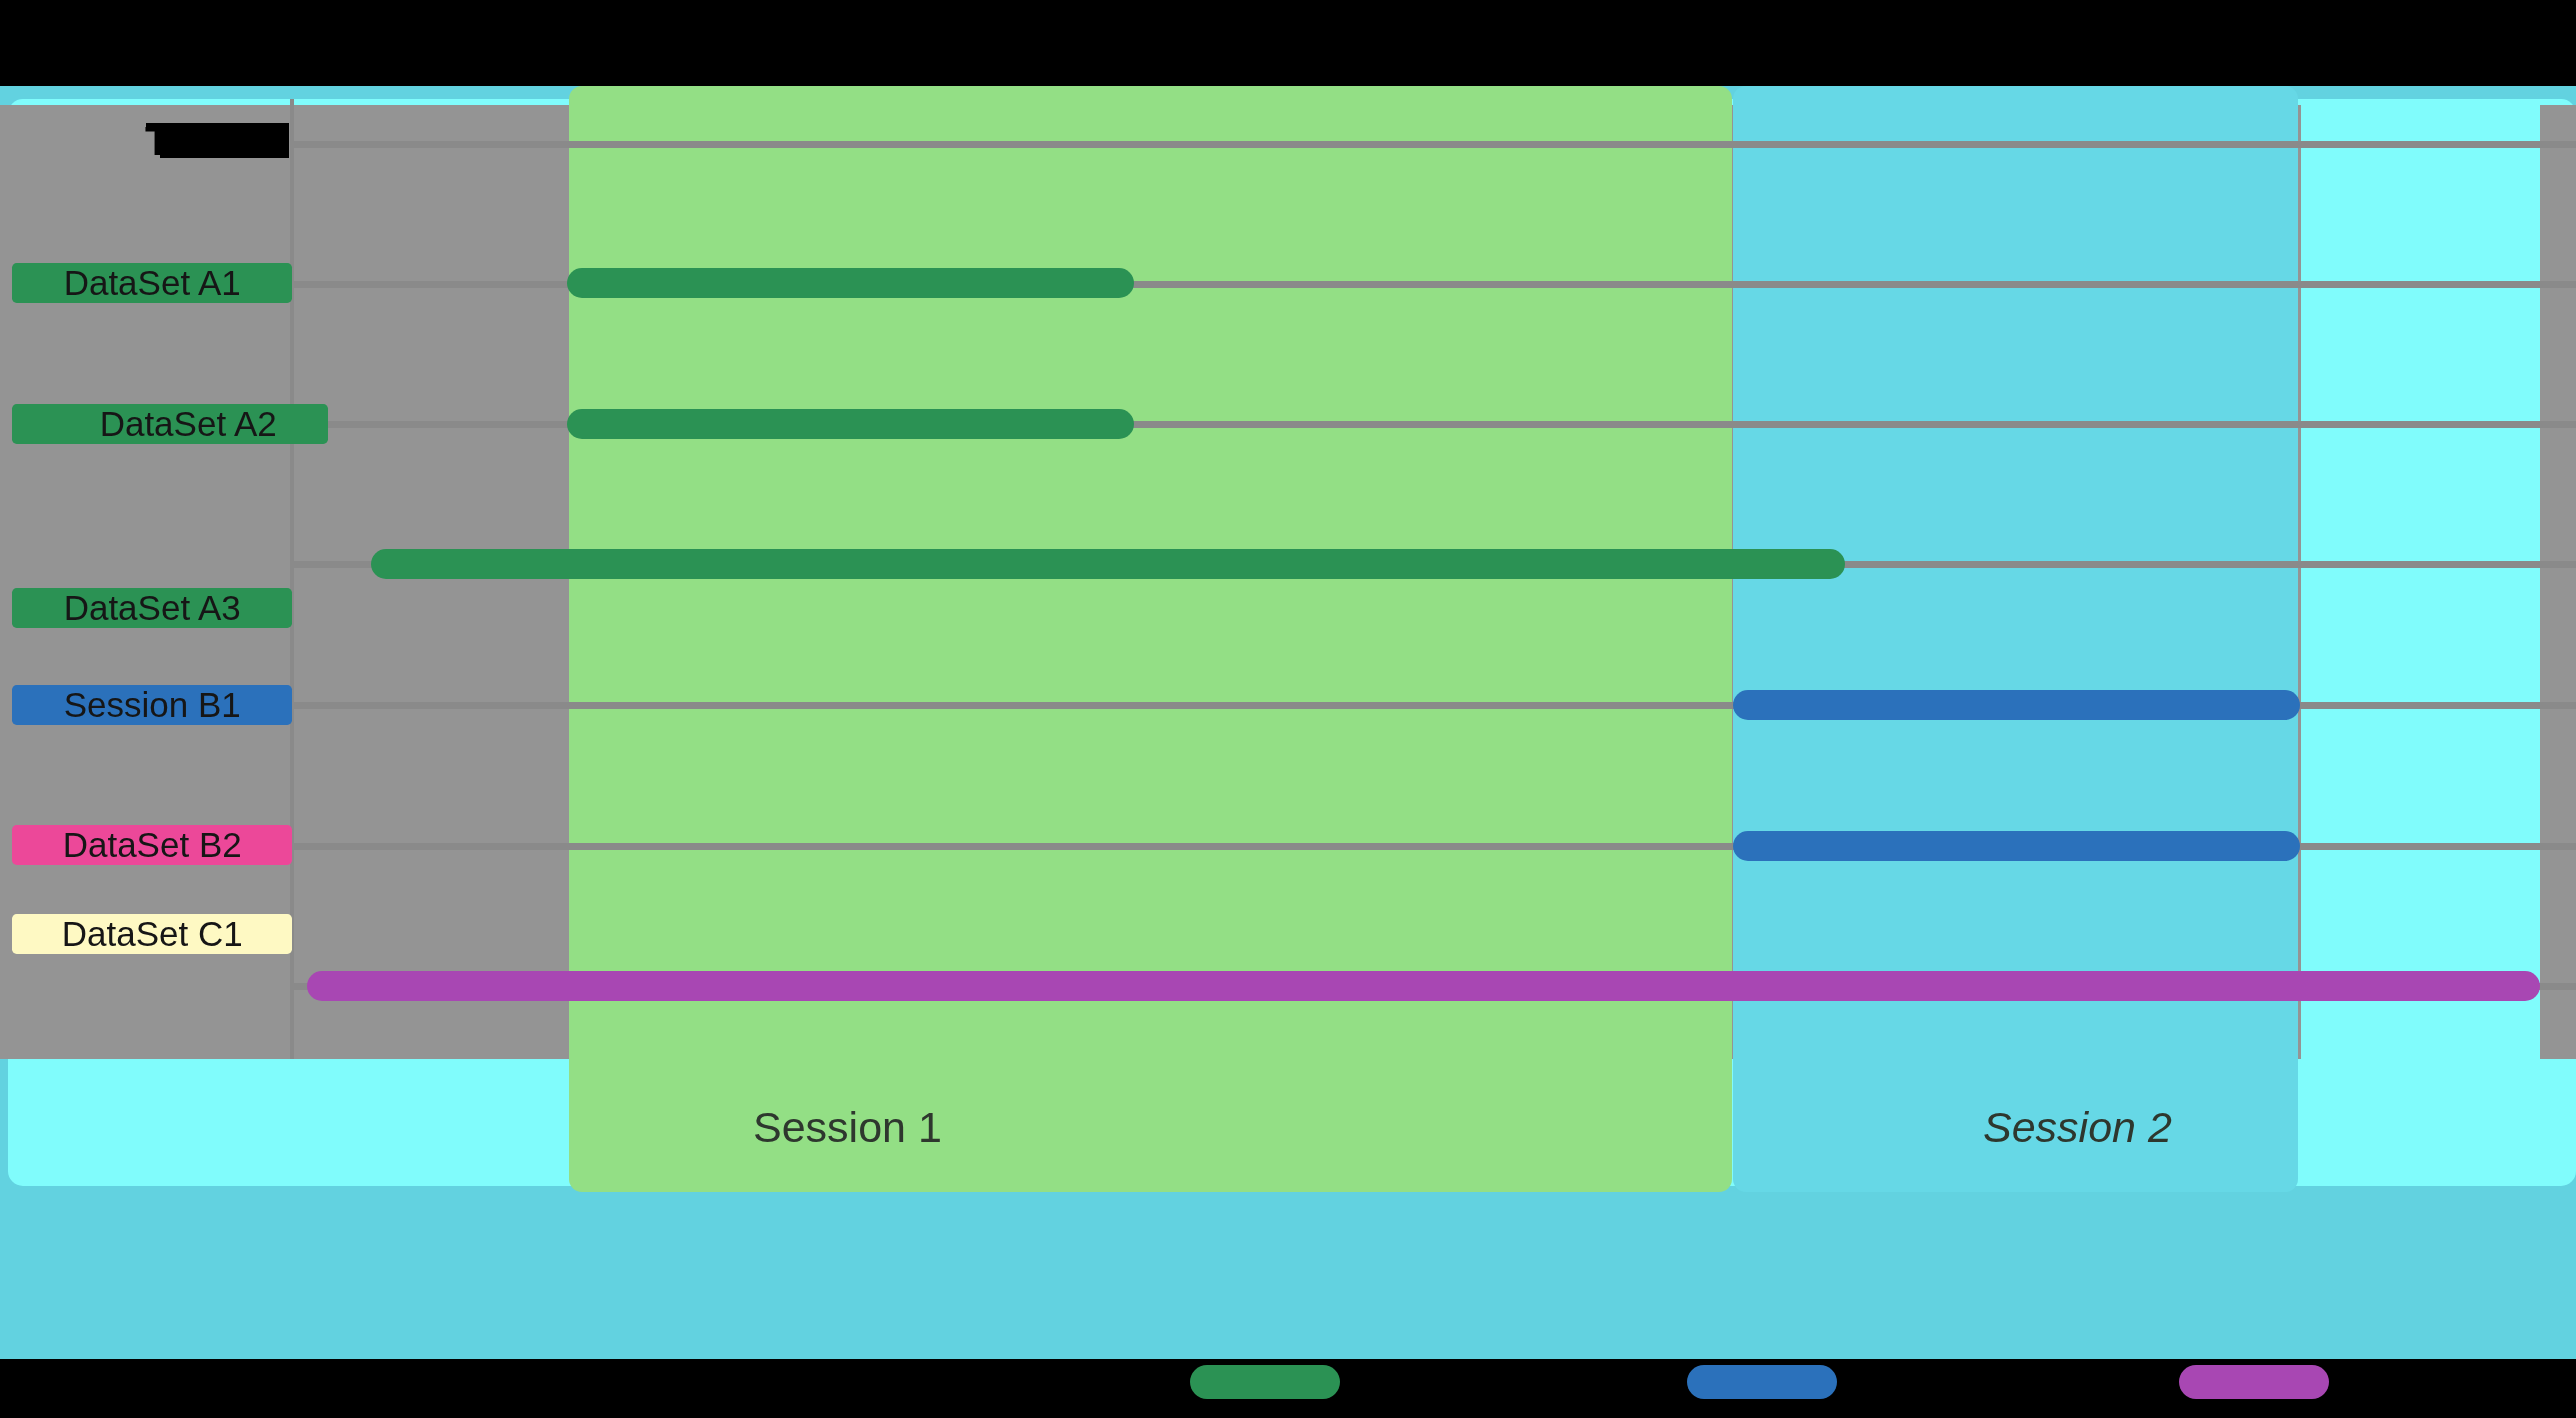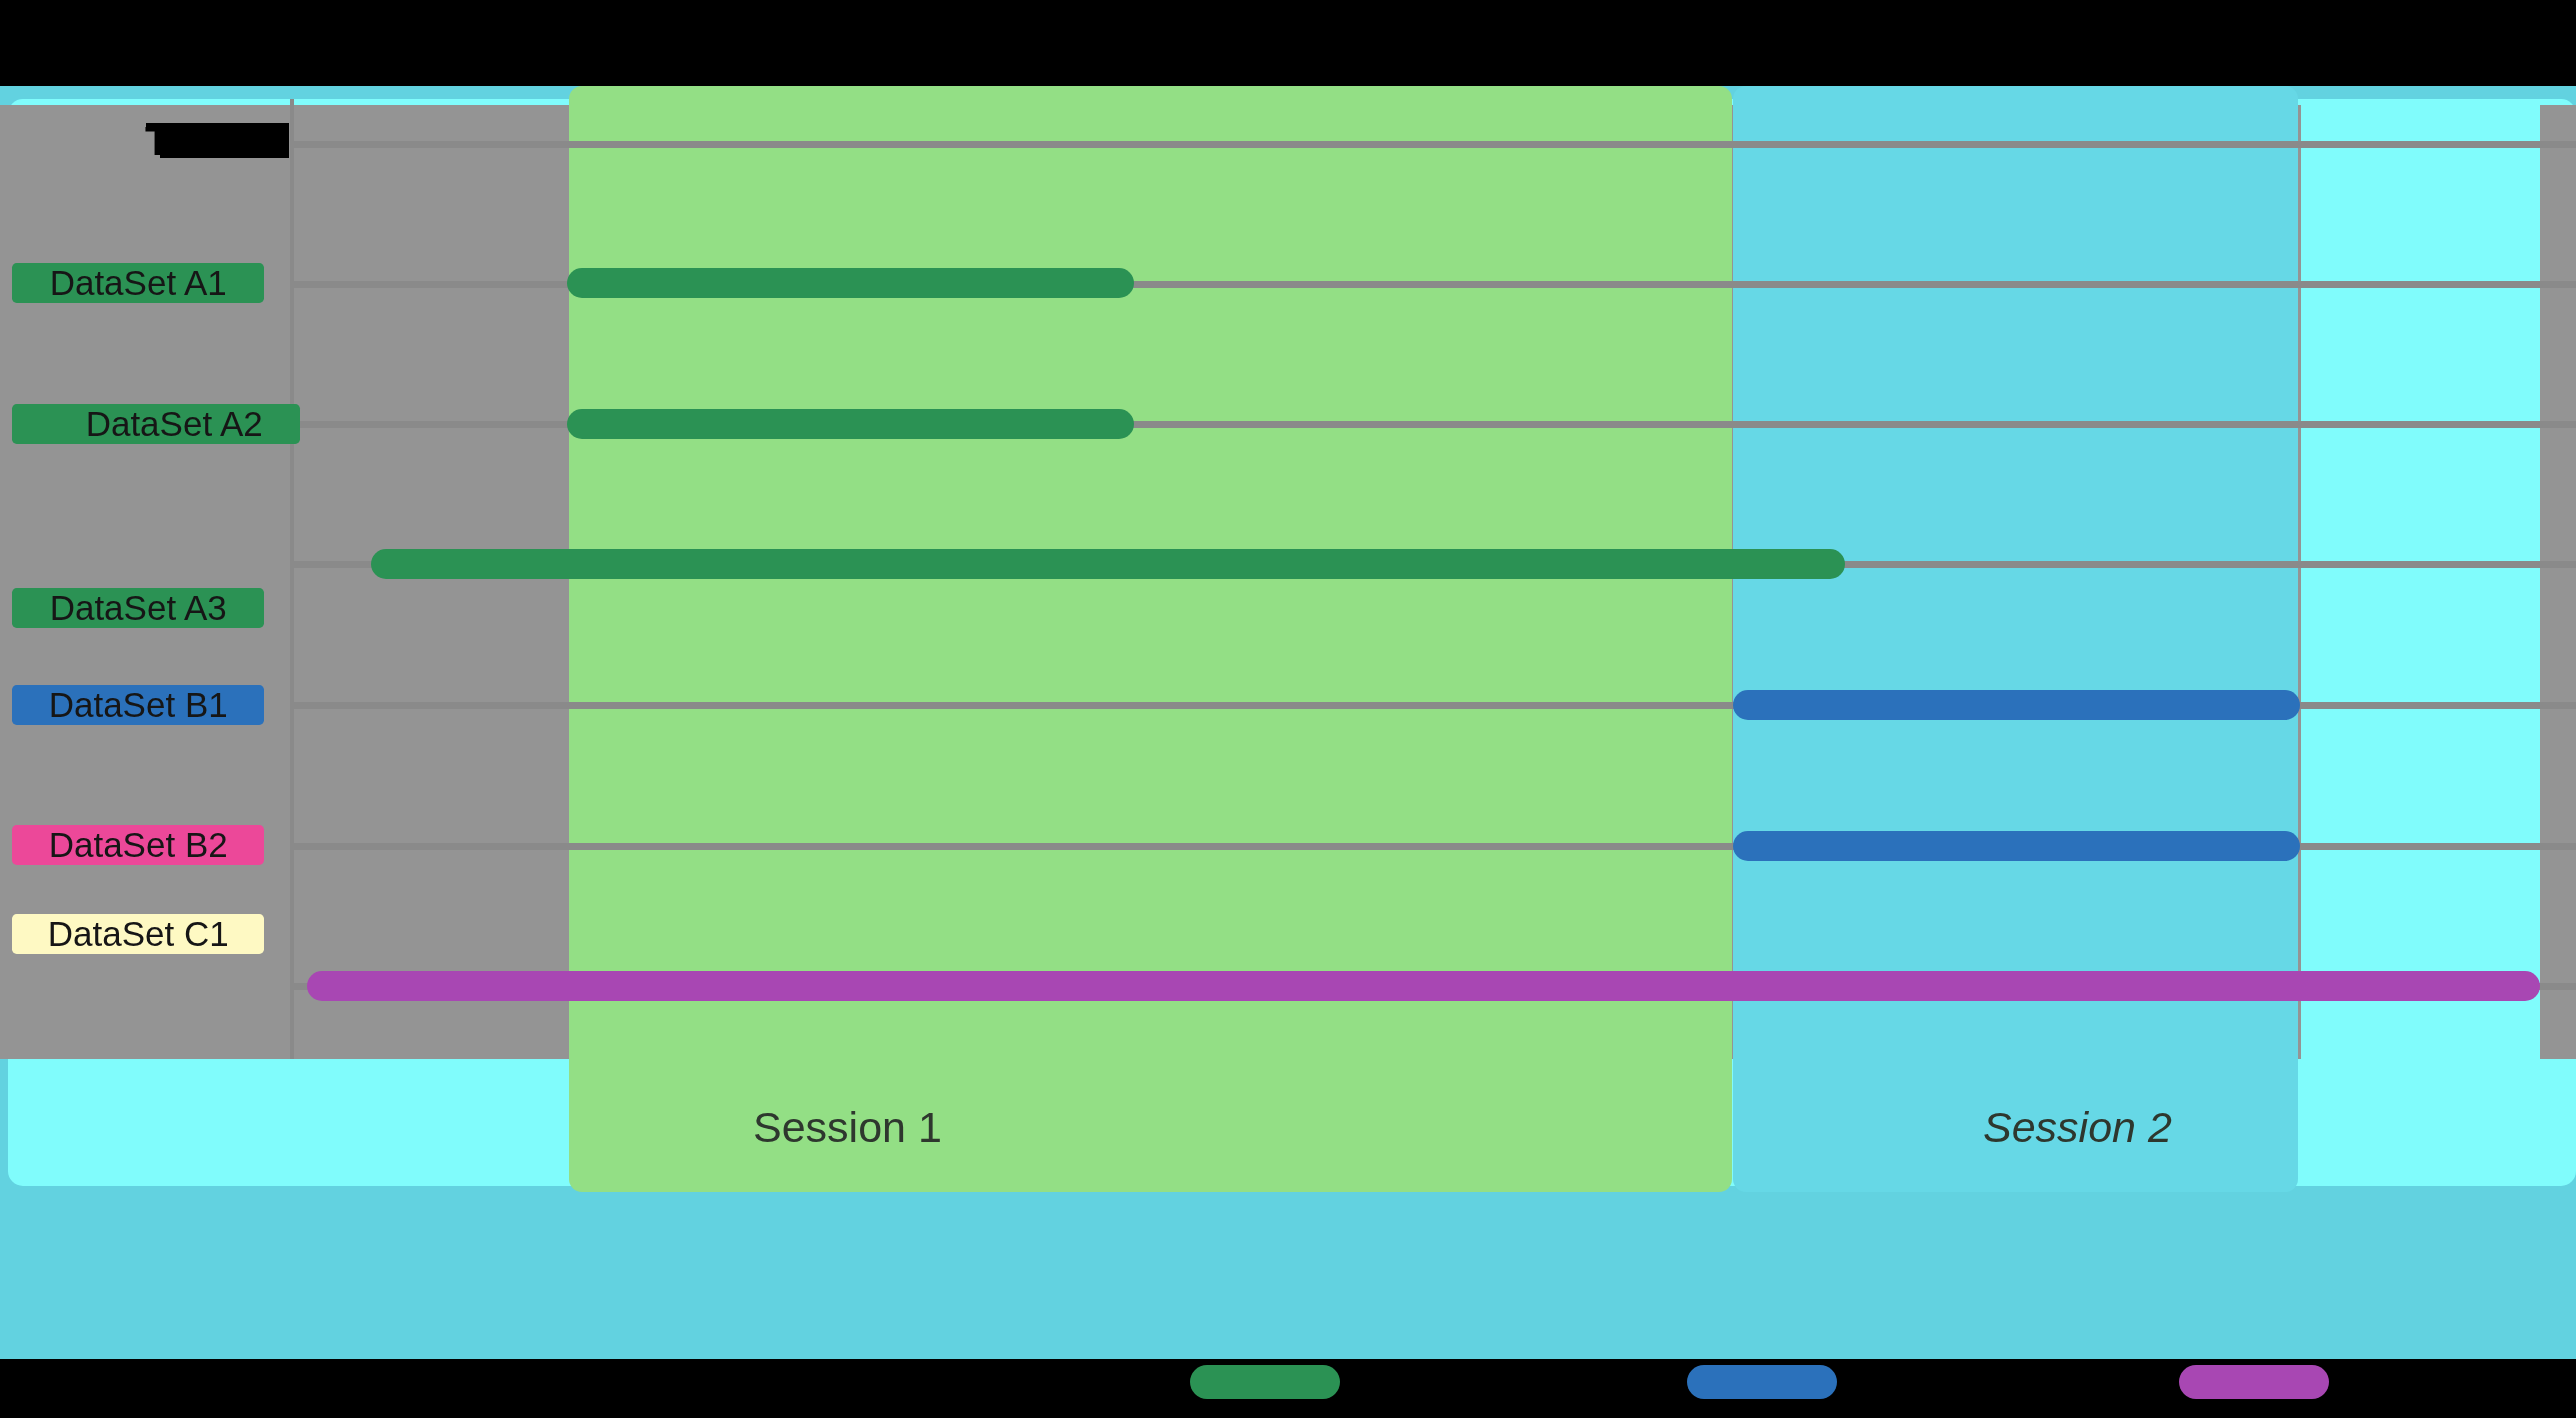--- a/index.html
+++ b/index.html
@@ -19,21 +19,21 @@
   #gray-main{left:0;top:105px;width:2301px;height:954px;background:#949494;}
   #gray-right{left:2540px;top:105px;width:36px;height:954px;background:#949494;}
   
   #session1-panel{left:569px;top:86px;width:1163px;height:1106px;background:#93df85;border-radius:13px;}
   #session2-panel{left:1733px;top:86px;width:565px;height:1106px;background:#66d8e6;border-radius:13px;}
   
   #y-axis-line{left:290px;top:99px;width:3.8px;height:960px;background:#8a8a8a;}
   .gridline{height:6.6px;background:#8a8a8a;left:294px;width:2282px;}
   .bar{height:30px;border-radius:15px;}
   .task-label{
-    left:12.2px;width:252px;height:40px;border-radius:4.7px;
+    left:12.2px;width:280px;height:40px;border-radius:4.7px;
     color:#161616;font-size:35px;line-height:40px;text-align:center;
     white-space:nowrap;overflow:hidden;
   }
   .session-caption{color:#2e372e;font-size:43px;line-height:45px;white-space:nowrap;}
   #session1-caption{left:753px;top:1105px;}
   #session2-caption{left:1983px;top:1105px;font-style:italic;}
   
   #top-band{left:0;top:0;width:2576px;height:86px;background:#000;}
   #bottom-band{left:0;top:1359px;width:2576px;height:60px;background:#000;}
   #axis-title-fragment{left:145px;top:118px;color:#000;font-size:41px;font-weight:bold;}
@@ -67,21 +67,21 @@
       <div class="abs bar" style="left: 567px; width: 567px; top: 409px; background: rgb(43, 146, 84);"></div>
       <div class="abs bar" style="left: 371px; width: 1474px; top: 549px; background: rgb(43, 146, 84);"></div>
       <div class="abs bar" style="left: 1733px; width: 567px; top: 690px; background: rgb(43, 113, 187);"></div>
       <div class="abs bar" style="left: 1733px; width: 567px; top: 831px; background: rgb(43, 113, 187);"></div>
       <div class="abs bar" style="left: 307px; width: 2233px; top: 971px; background: rgb(168, 71, 179);"></div>
     </div>
   <div id="label-layer">
       <div class="abs task-label" style="top: 263px; background: rgb(43, 146, 84);">DataSet A1</div>
       <div class="abs task-label" style="top: 404px; background: rgb(43, 146, 84); padding-left: 36px;">DataSet A2</div>
       <div class="abs task-label" style="top: 544px; background: rgb(43, 146, 84); margin-top: 44px;">DataSet A3</div>
-      <div class="abs task-label" style="top: 685px; background: rgb(43, 113, 187);">DataSet B1</div>
+      <div class="abs task-label" style="top: 685px; background: rgb(43, 113, 187);">Session B1</div>
       <div class="abs task-label" style="top: 825px; background: #ec4899;">DataSet B2</div>
       <div class="abs task-label" style="top: 914px; background: #fef9c3;">DataSet C1</div>
     </div>
 
   <div class="abs session-caption" id="session1-caption">Session 1</div>
   <div class="abs session-caption" id="session2-caption">Session 2</div>
 
   <div class="abs" id="top-band"></div>
   <div class="abs" id="bottom-band"></div>
 

